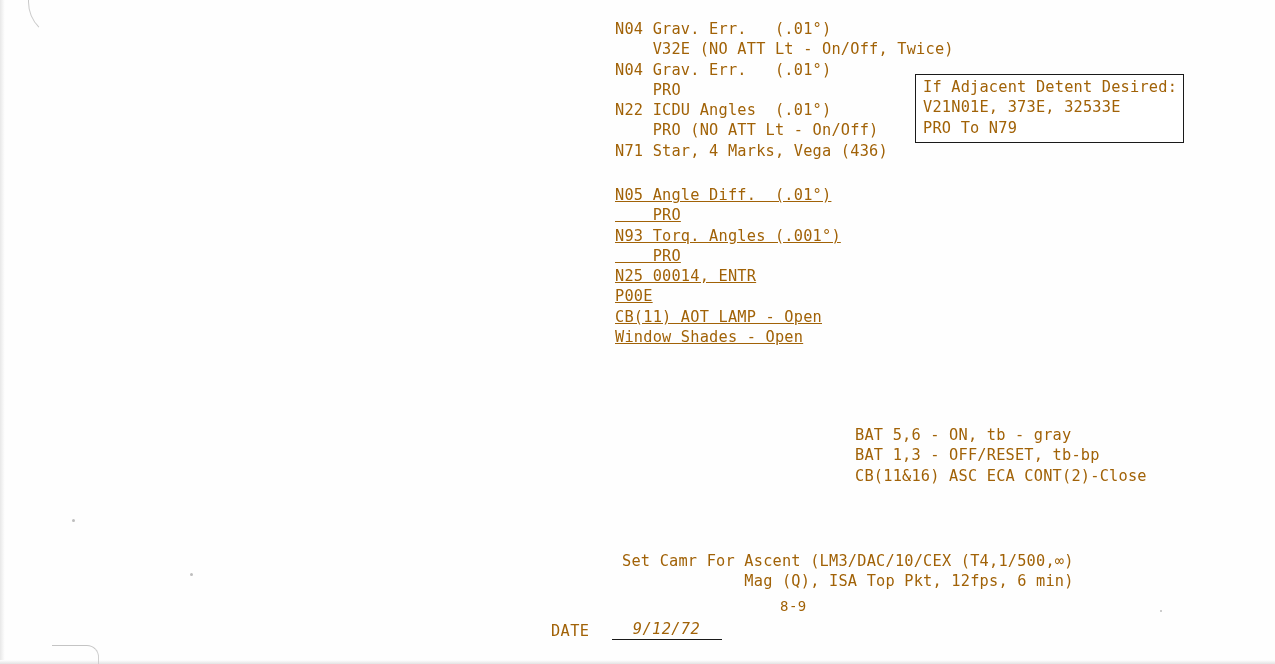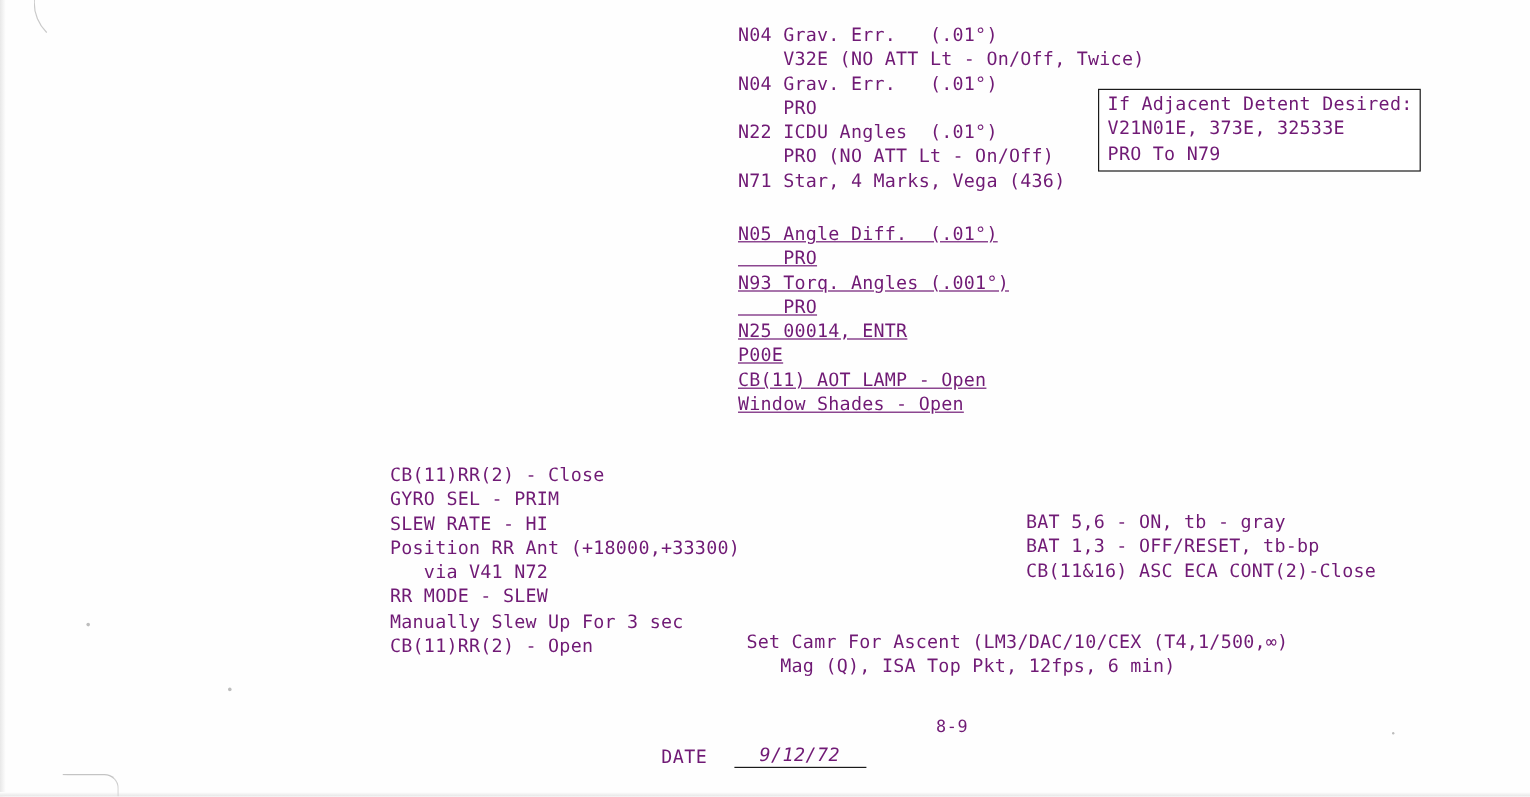--- a/index.html
+++ b/index.html
@@ -7,21 +7,21 @@
     padding: 0;
     background: #ffffff;
   }
   .page {
     position: relative;
     width: 1275px;
     height: 664px;
     background: #fefefe;
     overflow: hidden;
     font-family: "DejaVu Sans Mono", monospace;
-    color: #701a75;
+    color: #a16207;
   }
   
   .scan-curve {
     position: absolute;
     left: 28px;
     top: -34px;
     width: 70px;
     height: 70px;
     border: 1px solid #c9c9c9;
     border-radius: 50%;
@@ -66,21 +66,21 @@
     font-size: 15.3px;
     line-height: 20.3px;
     letter-spacing: 0.2px;
   }
 
   
   #grp-upper   { left: 615px; top: 19px; }
   #grp-mid     { left: 615px; top: 185px; text-decoration: underline; }
   #grp-left    { left: 325px; top: 386px; }
   #grp-right   { left: 855px; top: 425px; }
-  #grp-camera  { left: 622px; top: 525px; }
+  #grp-camera  { left: 622px; top: 551px; text-align: right; }
 
   .note-box {
     position: absolute;
     left: 915px;
     top: 74px;
     border: 1.6px solid #1a1a1a;
     padding: 2px 6px 4px 7px;
     background: #ffffff;
   }
   .note-box .blk {
@@ -146,28 +146,20 @@
 
   <div class="blk" id="grp-mid">N05 Angle Diff.  (.01°)
     PRO
 N93 Torq. Angles (.001°)
     PRO
 N25 00014, ENTR
 P00E
 CB(11) AOT LAMP - Open
 Window Shades - Open</div>
 
-  <div class="blk" id="grp-left">CB(11)RR(2) - Close
-GYRO SEL - PRIM
-SLEW RATE - HI
-Position RR Ant (+18000,+33300)
-   via V41 N72
-RR MODE - SLEW
-Manually Slew Up For 3 sec
-CB(11)RR(2) - Open</div>
 
   <div class="blk" id="grp-right">BAT 5,6 - ON, tb - gray
 BAT 1,3 - OFF/RESET, tb-bp
 CB(11&amp;16) ASC ECA CONT(2)-Close</div>
 
   <div class="blk" id="grp-camera">Set Camr For Ascent (LM3/DAC/10/CEX (T4,1/500,∞)
    Mag (Q), ISA Top Pkt, 12fps, 6 min)</div>
 
   <div class="page-num">8-9</div>
 

